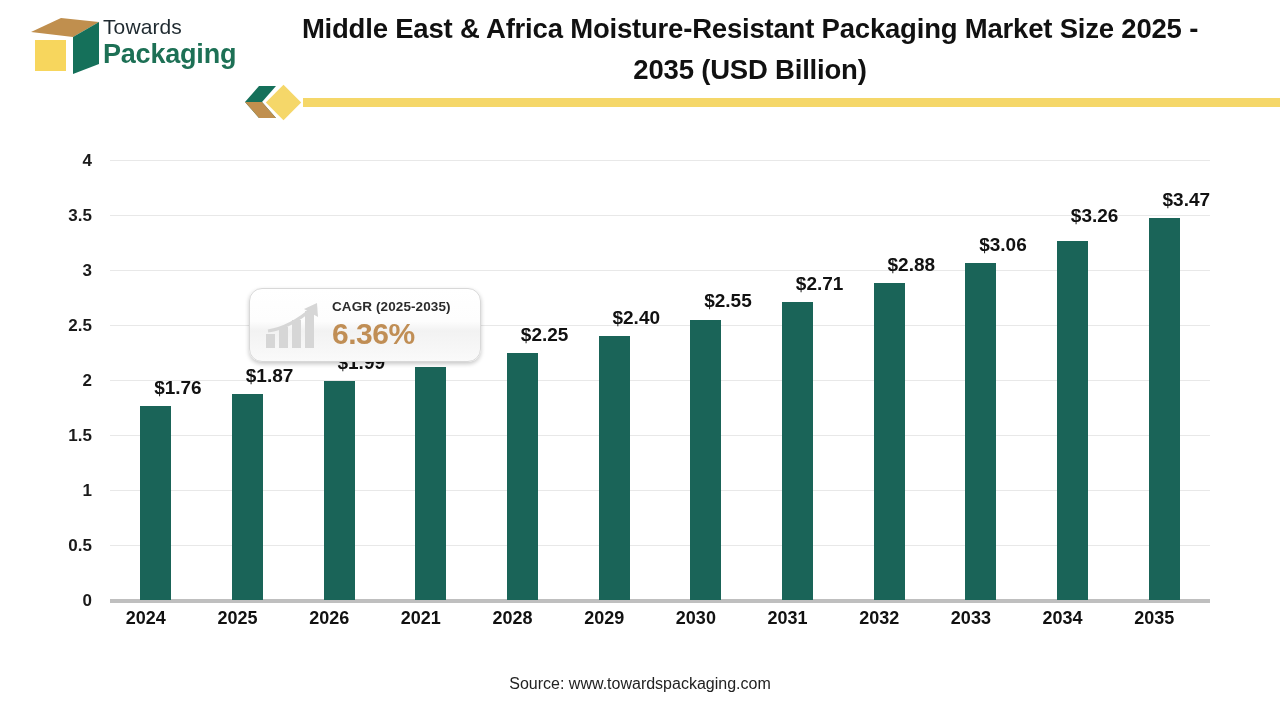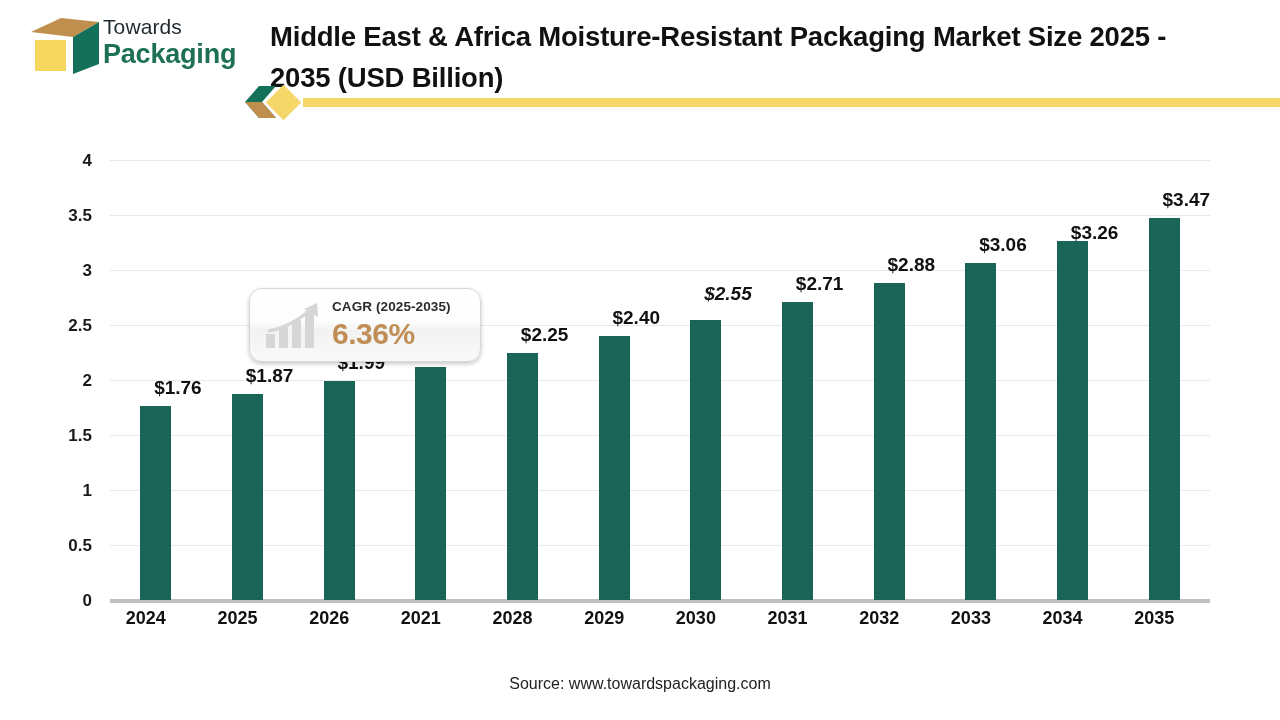--- a/index.html
+++ b/index.html
@@ -49,22 +49,23 @@
   }
   #logo-line2 {
     font-size: 27px;
     font-weight: bold;
     color: #1d7055;
     line-height: 31px;
     letter-spacing: -0.2px;
   }
   #chart-title {
     position: absolute;
-    left: 255px; top: 16px;
+    left: 255px; top: 8px;
     width: 960px;
+    text-align: center;
     font-size: 27.5px;
     font-weight: bold;
     color: #111111;
     line-height: 41px;
     letter-spacing: -0.2px;
   }
 
   
   #divider {
     position: absolute;
@@ -292,37 +293,37 @@
         </div>
         <div class="bar-slot">
           <div class="bar-label" style="bottom: 254.5px;">$2.25</div>
           <div class="bar-rect" style="height: 247.5px; background: rgb(26, 100, 88);"></div>
         </div>
         <div class="bar-slot">
           <div class="bar-label" style="bottom: 271px;">$2.40</div>
           <div class="bar-rect" style="height: 264px; background: rgb(26, 100, 88);"></div>
         </div>
         <div class="bar-slot">
-          <div class="bar-label" style="bottom: 295px; font-style: italic;">$2.55</div>
+          <div class="bar-label" style="bottom: 288px;">$2.55</div>
           <div class="bar-rect" style="height: 280.5px; background: rgb(26, 100, 88);"></div>
         </div>
         <div class="bar-slot">
           <div class="bar-label" style="bottom: 305.1px;">$2.71</div>
           <div class="bar-rect" style="height: 298.1px; background: rgb(26, 100, 88);"></div>
         </div>
         <div class="bar-slot">
           <div class="bar-label" style="bottom: 323.8px;">$2.88</div>
           <div class="bar-rect" style="height: 316.8px; background: rgb(26, 100, 88);"></div>
         </div>
         <div class="bar-slot">
           <div class="bar-label" style="bottom: 343.6px;">$3.06</div>
           <div class="bar-rect" style="height: 336.6px; background: rgb(26, 100, 88);"></div>
         </div>
         <div class="bar-slot">
-          <div class="bar-label" style="bottom: 356px;">$3.26</div>
+          <div class="bar-label" style="bottom: 373px;">$3.26</div>
           <div class="bar-rect" style="height: 358.6px; background: rgb(26, 100, 88);"></div>
         </div>
         <div class="bar-slot">
           <div class="bar-label" style="bottom: 388.7px;">$3.47</div>
           <div class="bar-rect" style="height: 381.7px; background: rgb(26, 100, 88);"></div>
         </div>
       </div>
 
     <div id="xlabels">
         <div class="xtick">2024</div>

